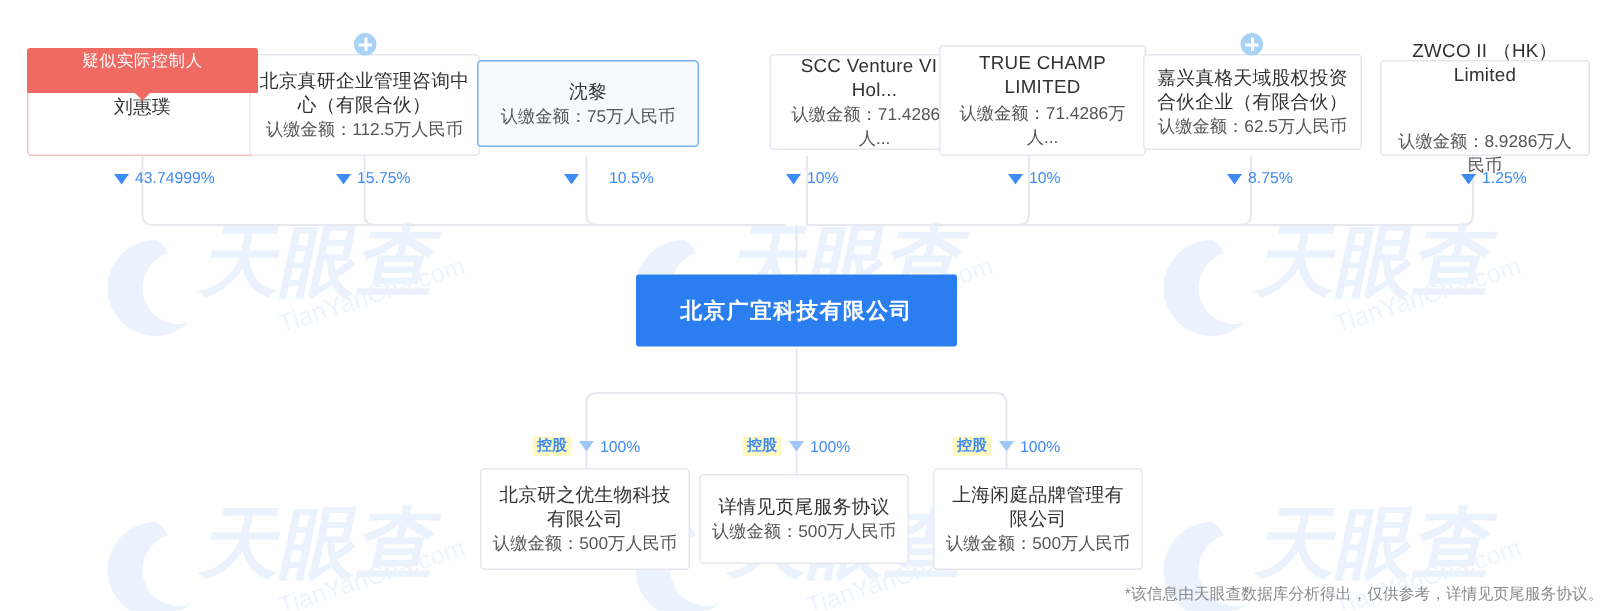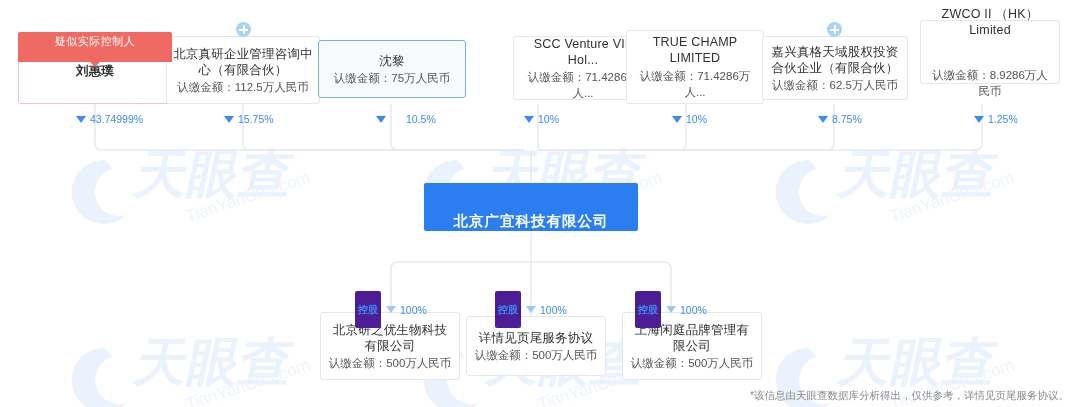--- a/index.html
+++ b/index.html
@@ -119,41 +119,41 @@
   }
   .pct .tri{
     width:0;height:0;
     border-left:5px solid transparent;
     border-right:5px solid transparent;
     border-top:7px solid #3d8bf2;
     margin-right:4px;
   }
   .pct .tri.grey{border-top-color:#9ec7f7;}
   .pct .tag{
-    background:#4c1d95;
+    background:#fef9c3;
     color:#3d8bf2;
     font-size:10px;
     line-height:13px;
-    padding:12px 3px;
+    padding:0 3px;
     border-radius:2px;
     margin-right:5px;
     font-weight:bold;
   }
 
   
   .center-node{
     position:absolute;
     box-sizing:border-box;
     background:#2a7ef0;
     color:#fff;
     font-size:14.5px;
     font-weight:bold;
     letter-spacing:1px;
     display:flex;
-    align-items:flex-end;
+    align-items:center;
     justify-content:center;
     border-radius:2px;
     z-index:3;
   }
 
   
   .footer{
     position:absolute;
     right:8px;bottom:4px;
     font-size:10.5px;
@@ -229,21 +229,21 @@
       <path d="M391,318 L391,269 Q391,262 398,262 L531,262"></path>
       <path d="M531,262 L531,318"></path>
       <path d="M671,318 L671,269 Q671,262 664,262 L531,262"></path>
     </g>
   </svg>
 
   <div class="ctrl-banner" style="left:18px;top:20px;width:154px;">
     <span>疑似实际控制人</span>
     <span class="notch"></span>
   </div>
-  <div class="card danger" style="left:18px;top:38px;width:154px;height:66px;font-weight:bold;">
+  <div class="card danger" style="left:18px;top:38px;width:154px;height:66px;">
     <div class="nm">刘惠璞</div>
   </div>
   <div class="pct" style="left:76px;top:113px;">
     <span class="tri"></span>
     <span>43.74999%</span>
   </div>
 
   <div class="plus" style="left:236px;top:22px;"></div>
   <div class="card" style="left:166px;top:36px;width:154px;height:68px;">
     <div class="nm">北京真研企业管理咨询中心（有限合伙）</div>
@@ -285,21 +285,21 @@
   <div class="plus" style="left:827px;top:22px;"></div>
   <div class="card" style="left:762px;top:36px;width:146px;height:64px;">
     <div class="nm">嘉兴真格天域股权投资合伙企业（有限合伙）</div>
     <div class="amt">认缴金额：62.5万人民币</div>
   </div>
   <div class="pct" style="left:818px;top:113px;">
     <span class="tri"></span>
     <span>8.75%</span>
   </div>
 
-  <div class="card" style="left:920px;top:20px;width:140px;height:64px;gap:28px;">
+  <div class="card" style="left:920px;top:40px;width:140px;height:64px;gap:28px;">
     <div class="nm">ZWCO II （HK） Limited</div>
     <div class="amt">认缴金额：8.9286万人民币</div>
   </div>
   <div class="pct" style="left:974px;top:113px;">
     <span class="tri"></span>
     <span>1.25%</span>
   </div>
 
   <div class="center-node" style="left:424px;top:183px;width:214px;height:48px;">
     <span>北京广宜科技有限公司</span>

